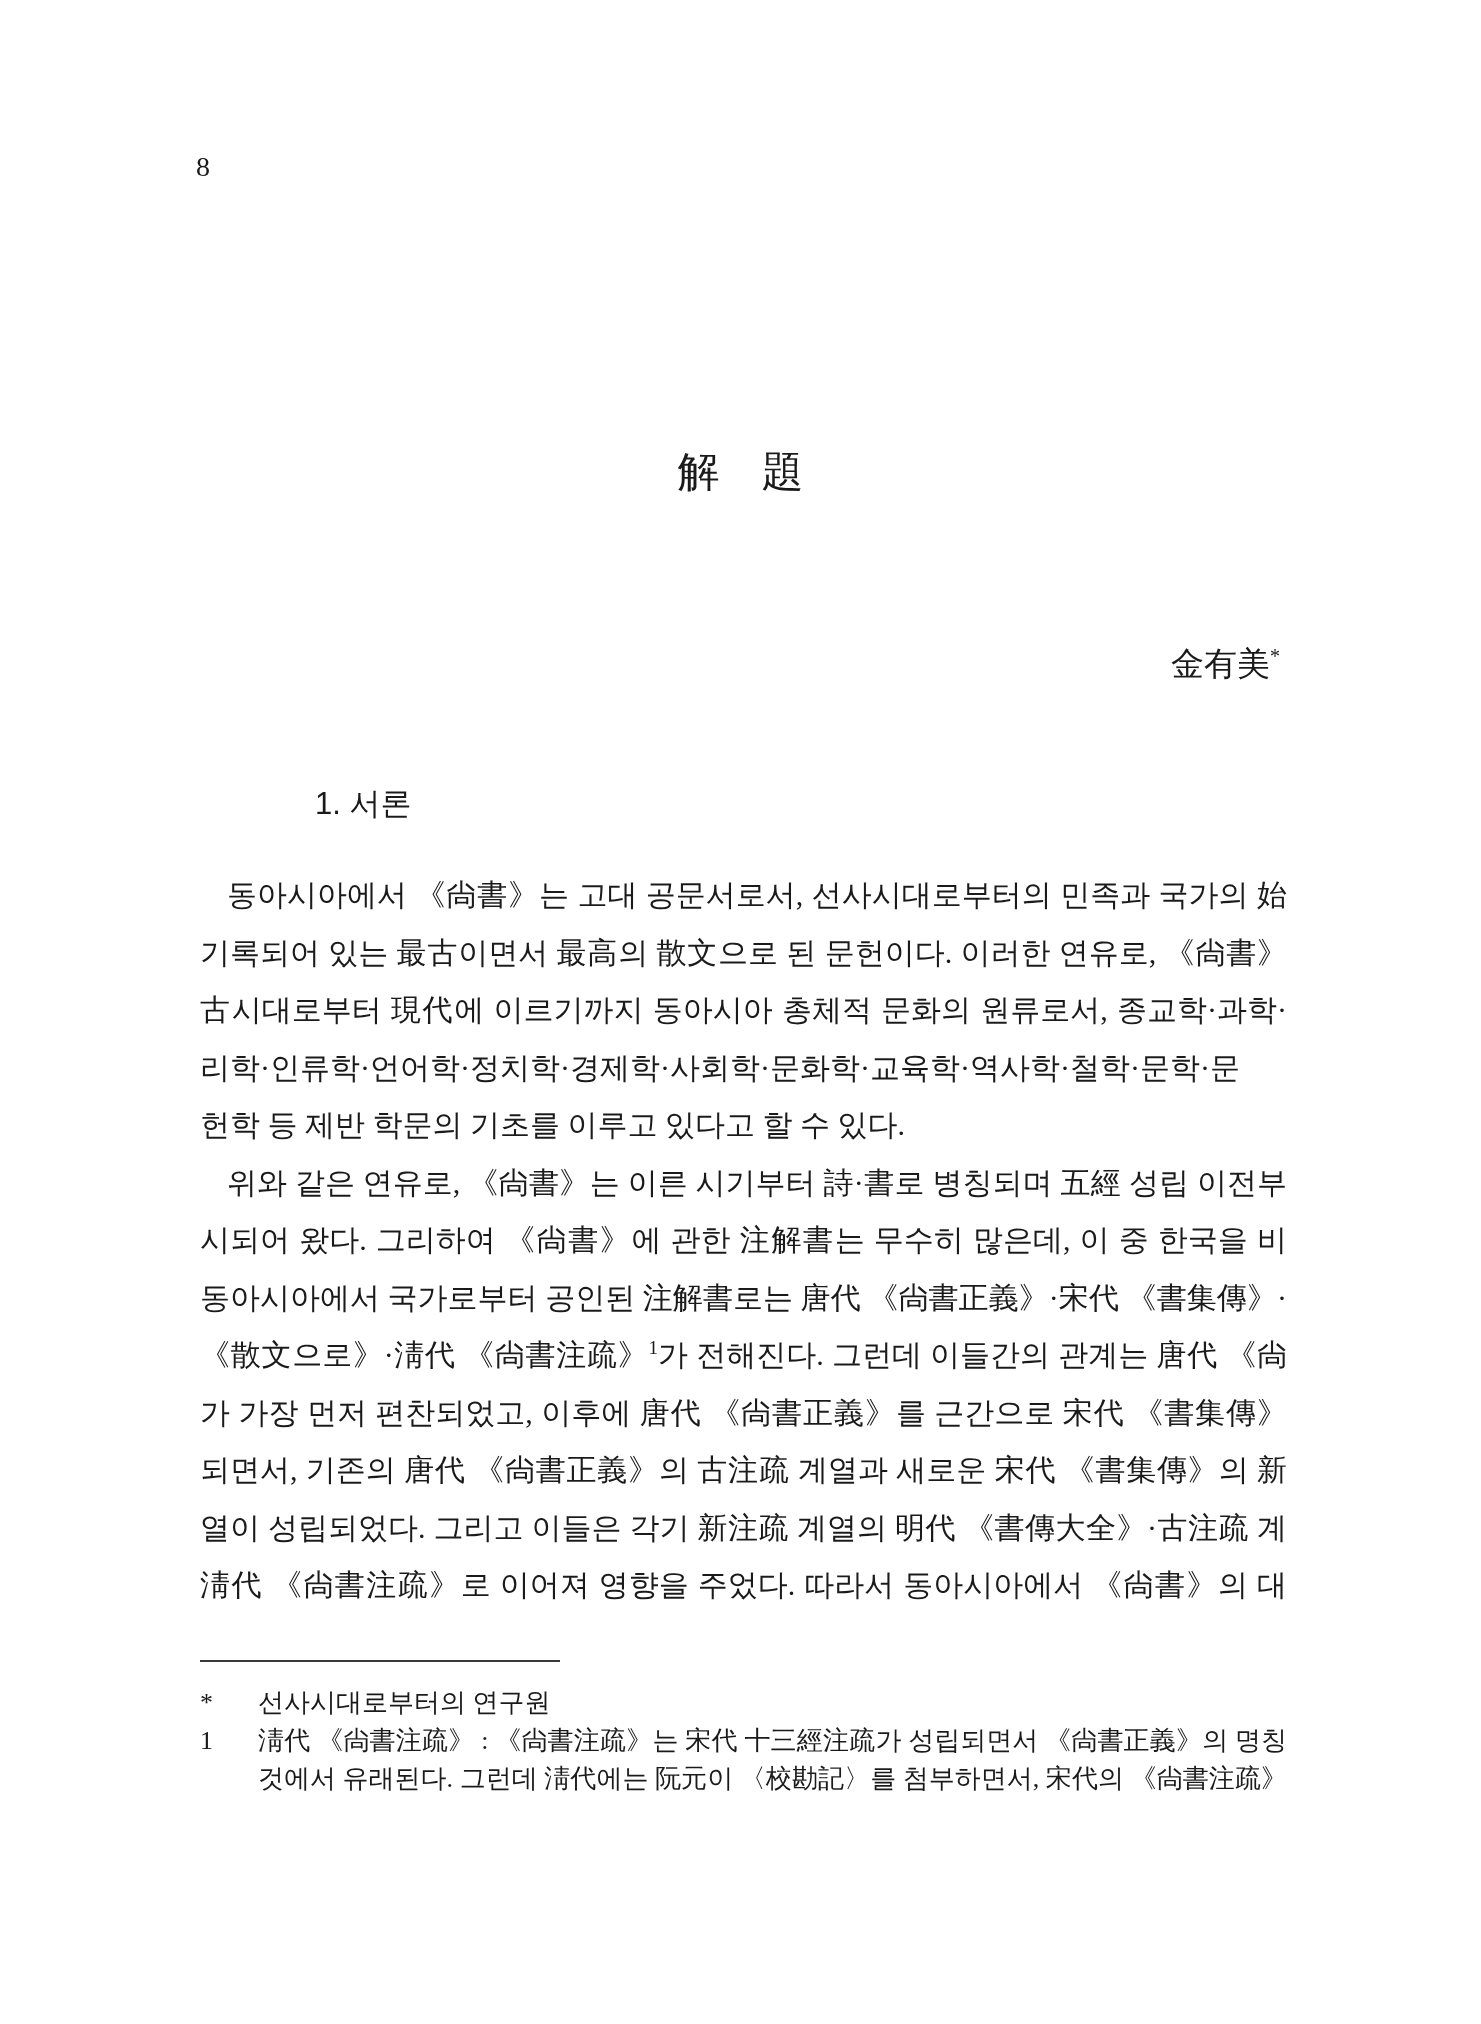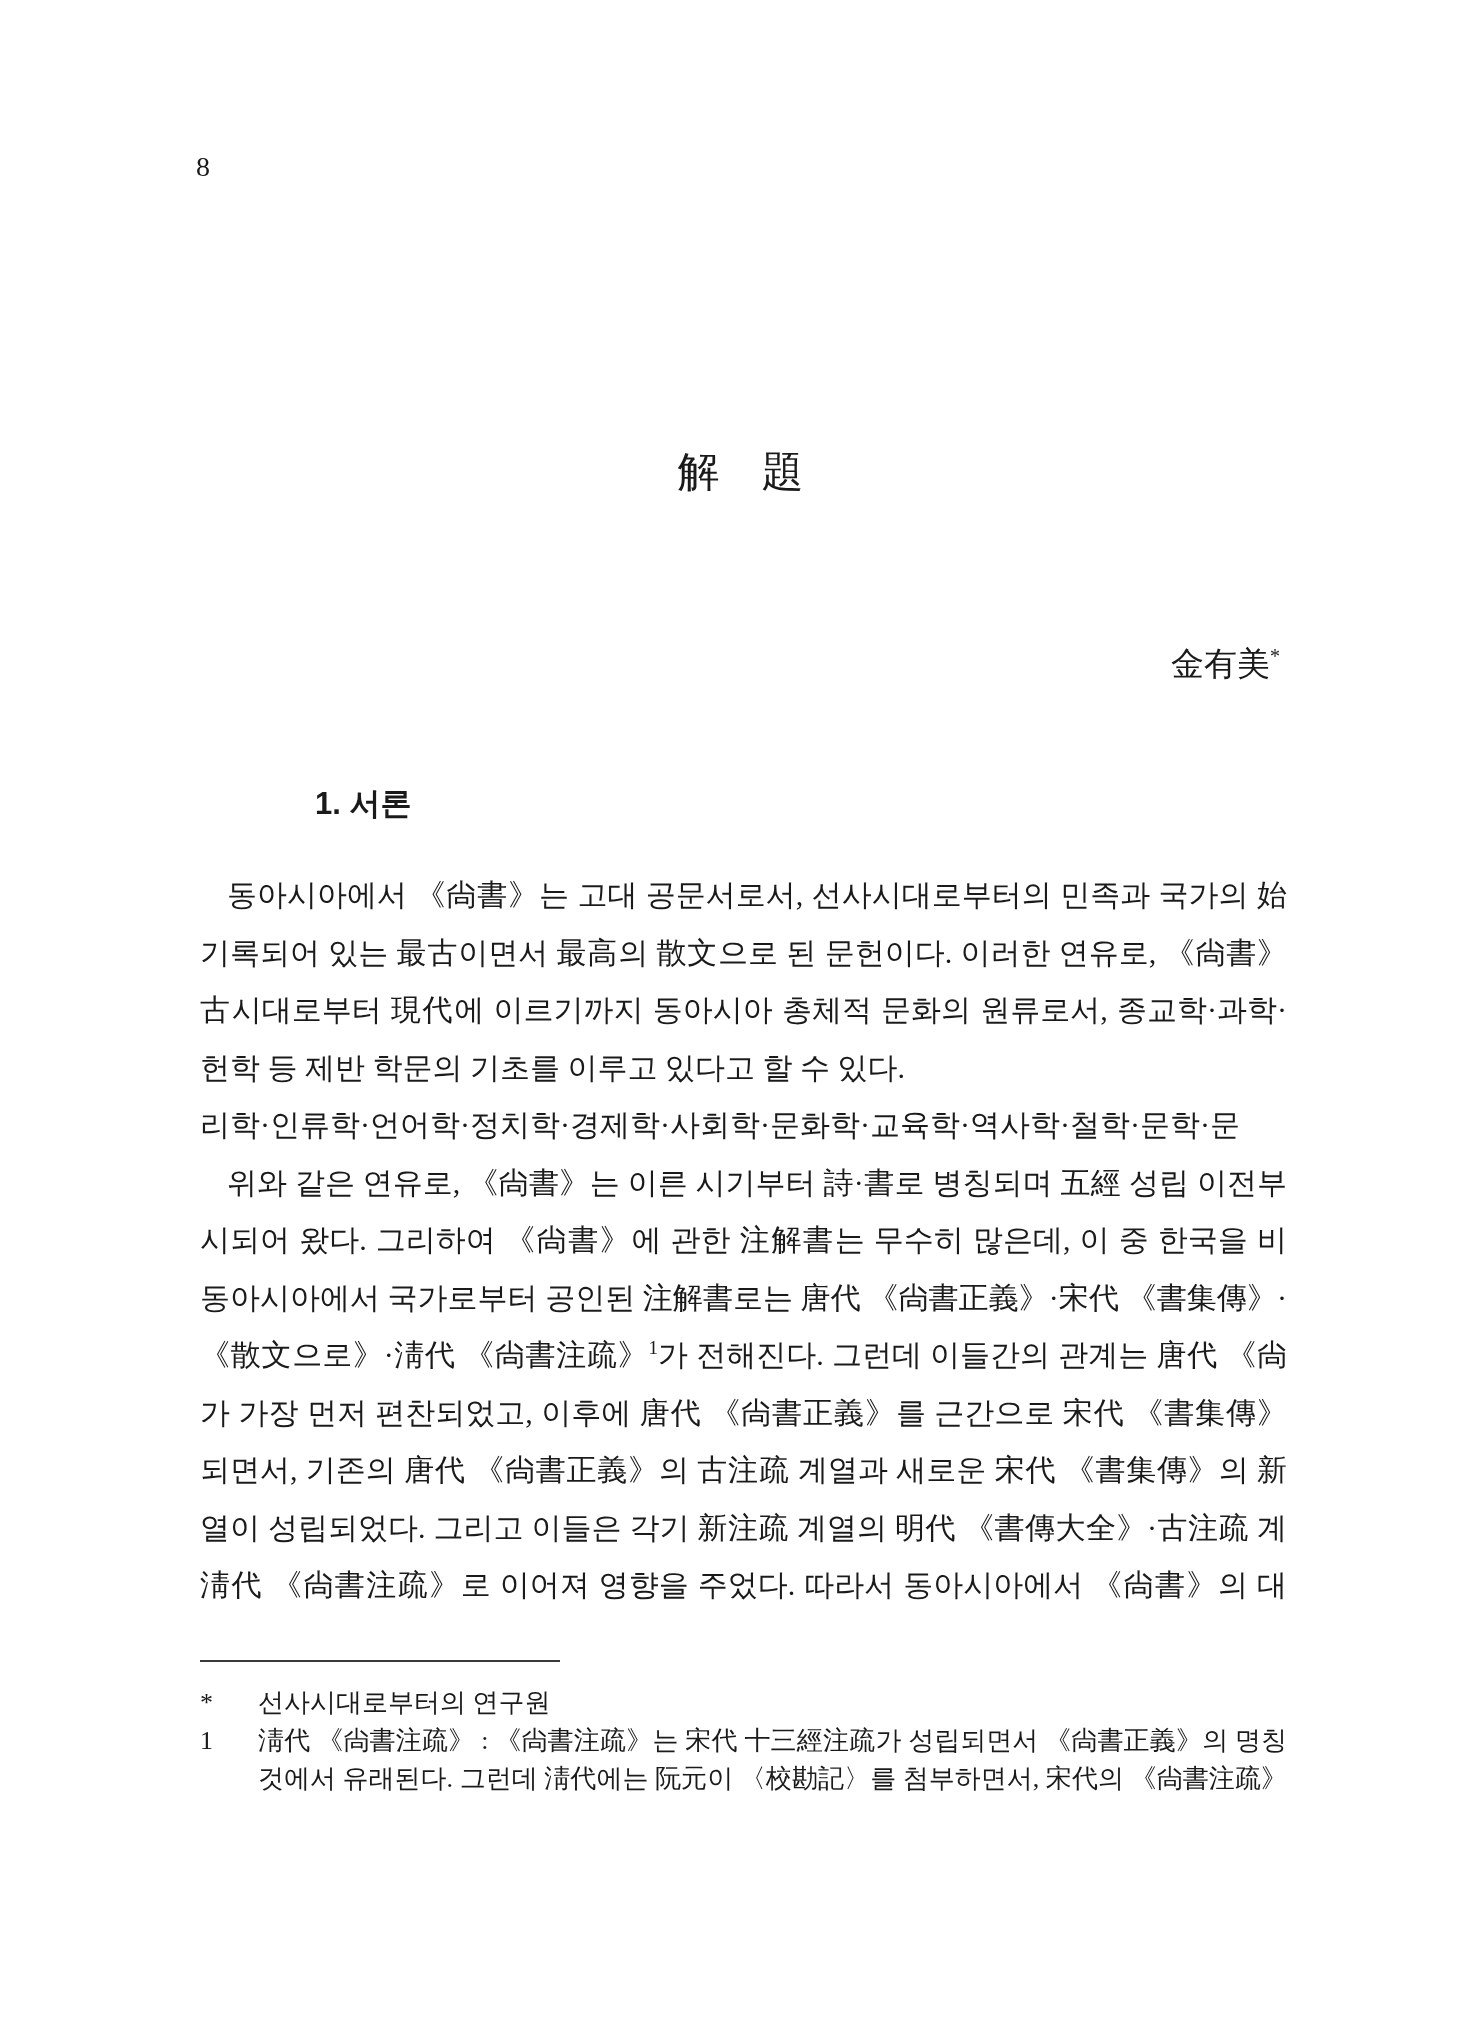--- a/index.html
+++ b/index.html
@@ -43,21 +43,21 @@
     line-height: 0;
     vertical-align: super;
   }
   .section-heading {
     position: absolute;
     left: 315px;
     top: 784px;
     margin: 0;
     font-family: "Liberation Sans", "DejaVu Sans", sans-serif;
     font-size: 31px;
-    font-weight: bold;
+    font-weight: normal;
     line-height: 40px;
   }
   .body-text {
     position: absolute;
     left: 200px;
     top: 866px;
     width: 1087px;
   }
   .bodyline {
     font-size: 30px;
@@ -114,22 +114,22 @@
   <h1 class="doc-title">解　題</h1>
 
   <div class="author"><span>金有美</span><sup>*</sup></div>
 
   <h2 class="section-heading">1. 서론</h2>
 
   <div class="body-text">
     <div class="bodyline indent">동아시아에서 《尙書》는 고대 공문서로서, 선사시대로부터의 민족과 국가의 始原이</div>
     <div class="bodyline">기록되어 있는 最古이면서 最高의 散文으로 된 문헌이다. 이러한 연유로, 《尙書》는 上</div>
     <div class="bodyline">古시대로부터 現代에 이르기까지 동아시아 총체적 문화의 원류로서, 종교학·과학·지</div>
+    <div class="bodyline">리학·인류학·언어학·정치학·경제학·사회학·문화학·교육학·역사학·철학·문학·문</div>
     <div class="bodyline lastline">헌학 등 제반 학문의 기초를 이루고 있다고 할 수 있다.</div>
-    <div class="bodyline">리학·인류학·언어학·정치학·경제학·사회학·문화학·교육학·역사학·철학·문학·문</div>
 
     <div class="bodyline indent">위와 같은 연유로, 《尙書》는 이른 시기부터 詩·書로 병칭되며 五經 성립 이전부터 중</div>
     <div class="bodyline">시되어 왔다. 그리하여 《尙書》에 관한 注解書는 무수히 많은데, 이 중 한국을 비롯한</div>
     <div class="bodyline">동아시아에서 국가로부터 공인된 注解書로는 唐代 《尙書正義》·宋代 《書集傳》·明代</div>
     <div class="bodyline"><span>《散文으로》·淸代 《尙書注疏》</span><sup class="fnref">1</sup><span>가 전해진다. 그런데 이들간의 관계는 唐代 《尙書正義》</span></div>
     <div class="bodyline">가 가장 먼저 편찬되었고, 이후에 唐代 《尙書正義》를 근간으로 宋代 《書集傳》이 편찬</div>
     <div class="bodyline">되면서, 기존의 唐代 《尙書正義》의 古注疏 계열과 새로운 宋代 《書集傳》의 新注疏 계</div>
     <div class="bodyline">열이 성립되었다. 그리고 이들은 각기 新注疏 계열의 明代 《書傳大全》·古注疏 계열의</div>
     <div class="bodyline">淸代 《尙書注疏》로 이어져 영향을 주었다. 따라서 동아시아에서 《尙書》의 대표적 注解</div>
   </div>

